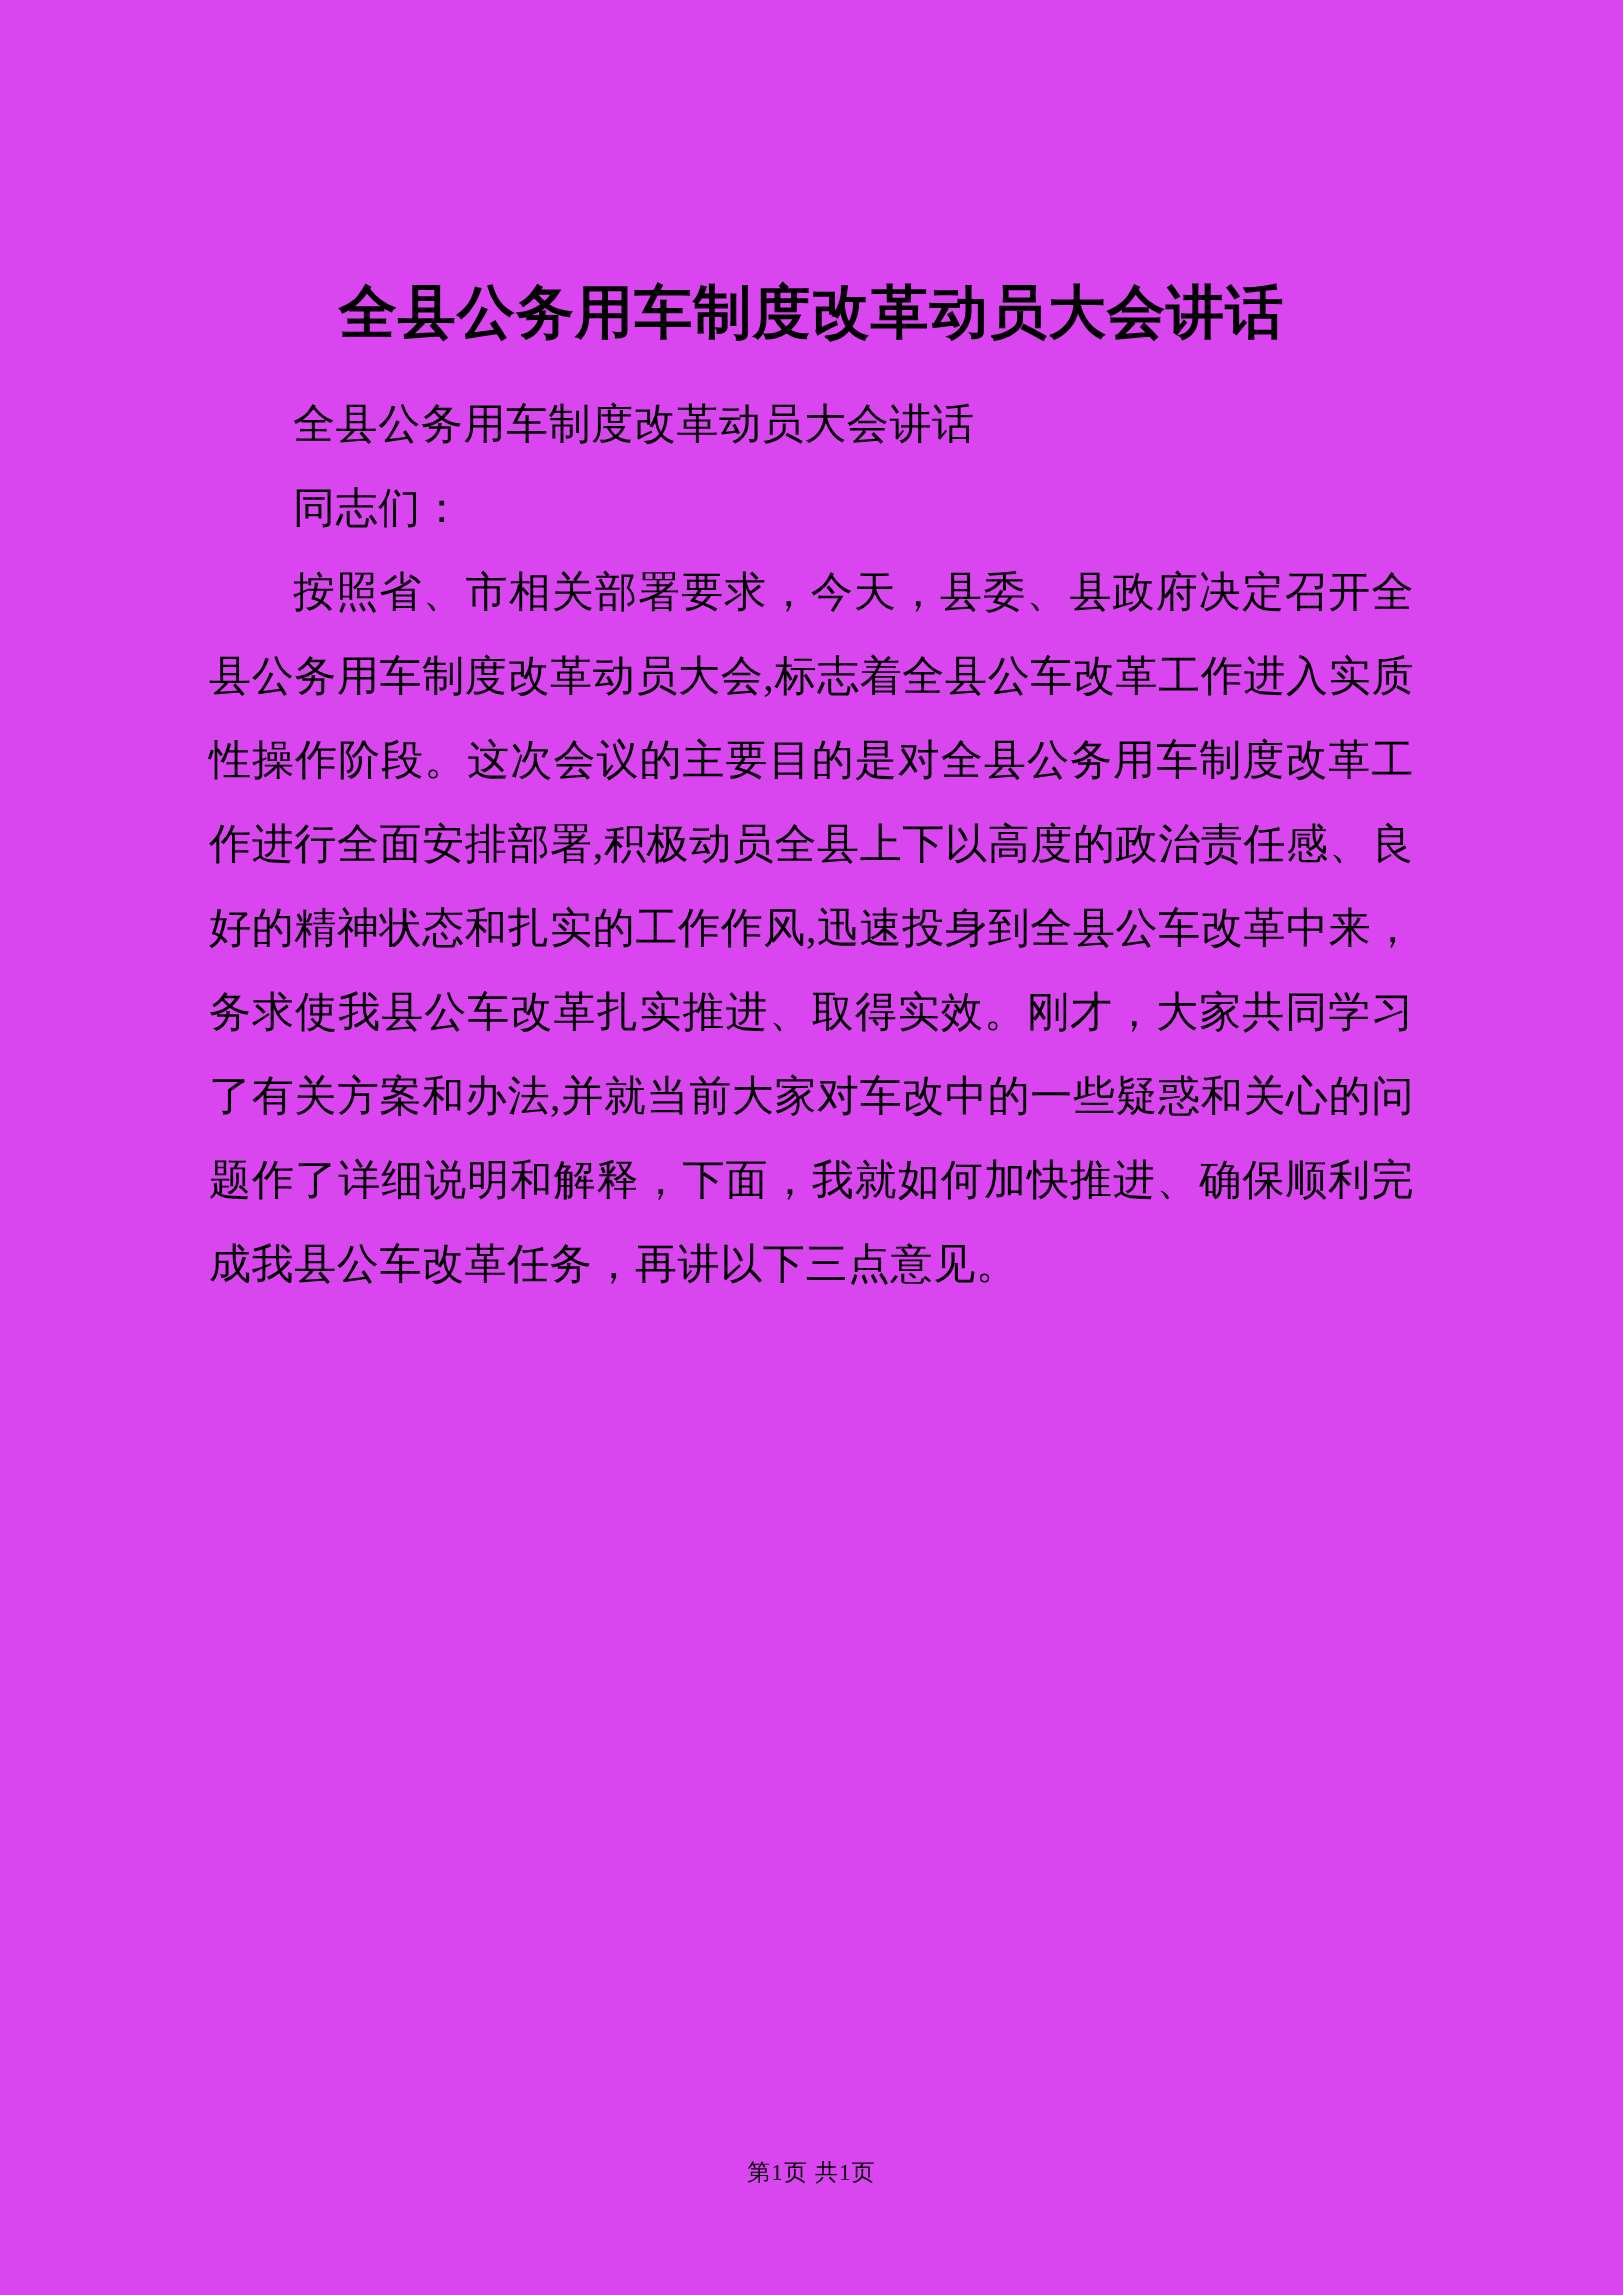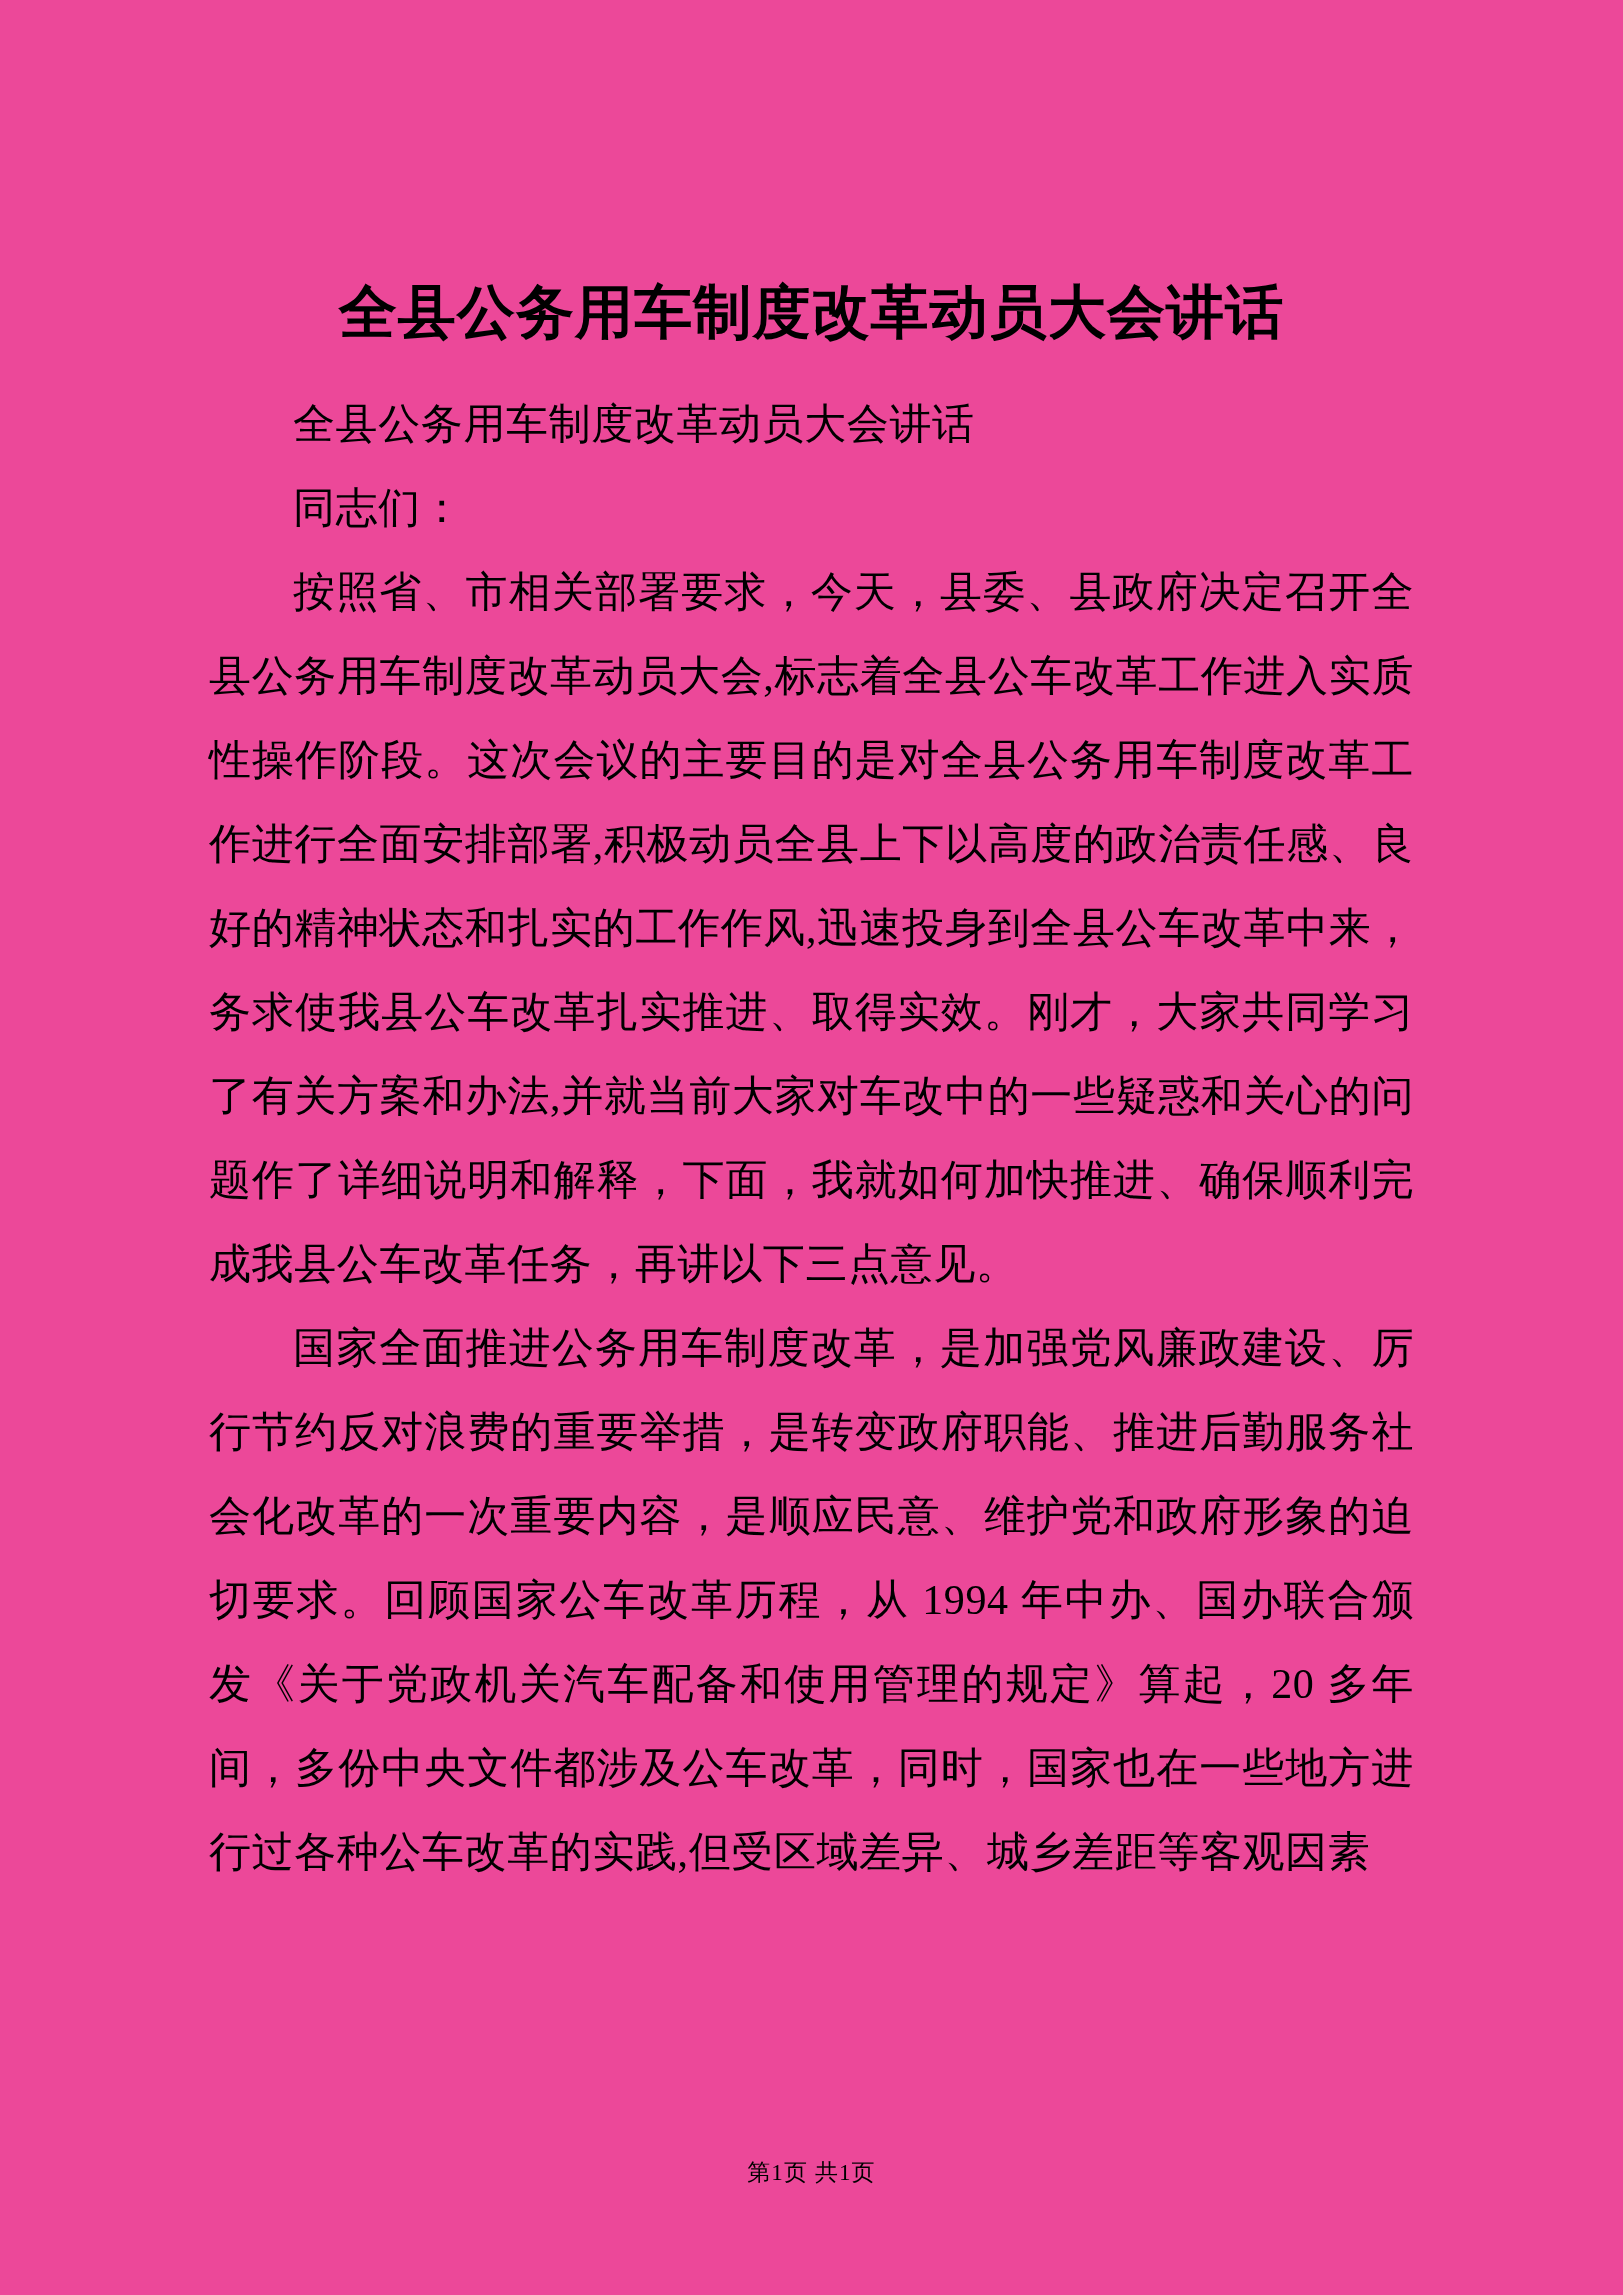--- a/index.html
+++ b/index.html
@@ -5,21 +5,21 @@
   html, body {
     margin: 0;
     padding: 0;
     background: #ffffff;
   }
   .page {
     position: relative;
     width: 1623px;
     height: 2295px;
     box-sizing: border-box;
-    background: #ec4899;
+    background: #d946ef;
     color: #000000;
     font-family: "Liberation Serif", "DejaVu Serif", serif;
     padding: 269px 209px 0 209px;
     overflow: hidden;
   }
   .doc-title {
     margin: 0 0 26px 0;
     font-size: 58px;
     font-weight: bold;
     line-height: 87px;
@@ -53,18 +53,17 @@
 
   <h1 class="doc-title">全县公务用车制度改革动员大会讲话</h1>
 
   <p class="para">全县公务用车制度改革动员大会讲话</p>
 
   <p class="para">同志们：</p>
 
   <p class="para">按照省、市相关部署要求，今天，县委、县政府决定召开全县公务用车制度改革动员大会,标志着全县公车改革工作进入实质性操作阶段。这次会议的主要目的是对全县公务用车制度改革工作进行全面安排部署,积极动员全县上下以高度的政治责任感、良好的精神状态和扎实的工作作风,迅速投身到全县公车改革中来，务求使我县公车改革扎实推进、取得实效。刚才，大家共同学习了有关方案和办法,并就当前大家对车改中的一些疑惑和关心的问题作了详细说明和解释，下面，我就如何加快推进、确保顺利完成我县公车改革任务，再讲以下三点意见。</p>
 
 
-  <p class="para">国家全面推进公务用车制度改革，是加强党风廉政建设、厉行节约反对浪费的重要举措，是转变政府职能、推进后勤服务社会化改革的一次重要内容，是顺应民意、维护党和政府形象的迫切要求。回顾国家公车改革历程，从 1994 年中办、国办联合颁发《关于党政机关汽车配备和使用管理的规定》算起，20 多年间，多份中央文件都涉及公车改革，同时，国家也在一些地方进行过各种公车改革的实践,但受区域差异、城乡差距等客观因素</p>
 
   <div class="page-footer">第1页 共1页</div>
 
 </div>
 
 
 </body></html>

